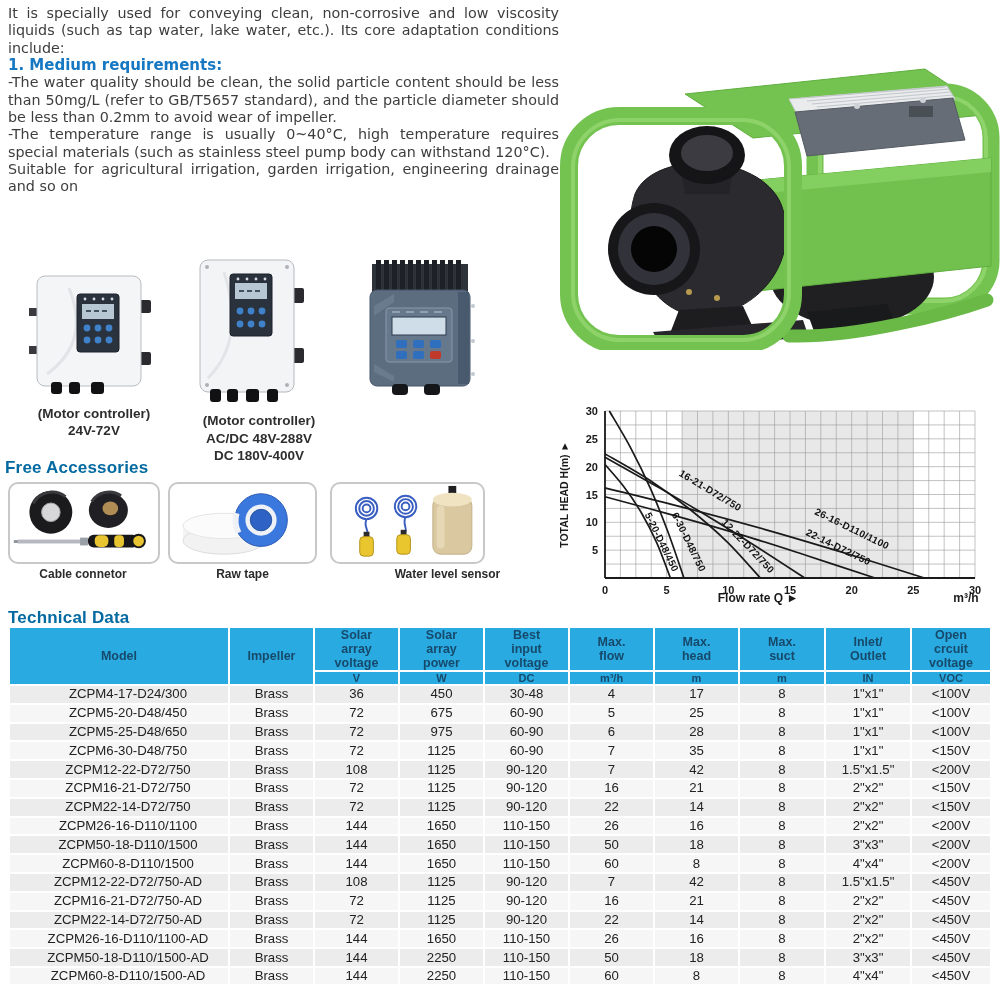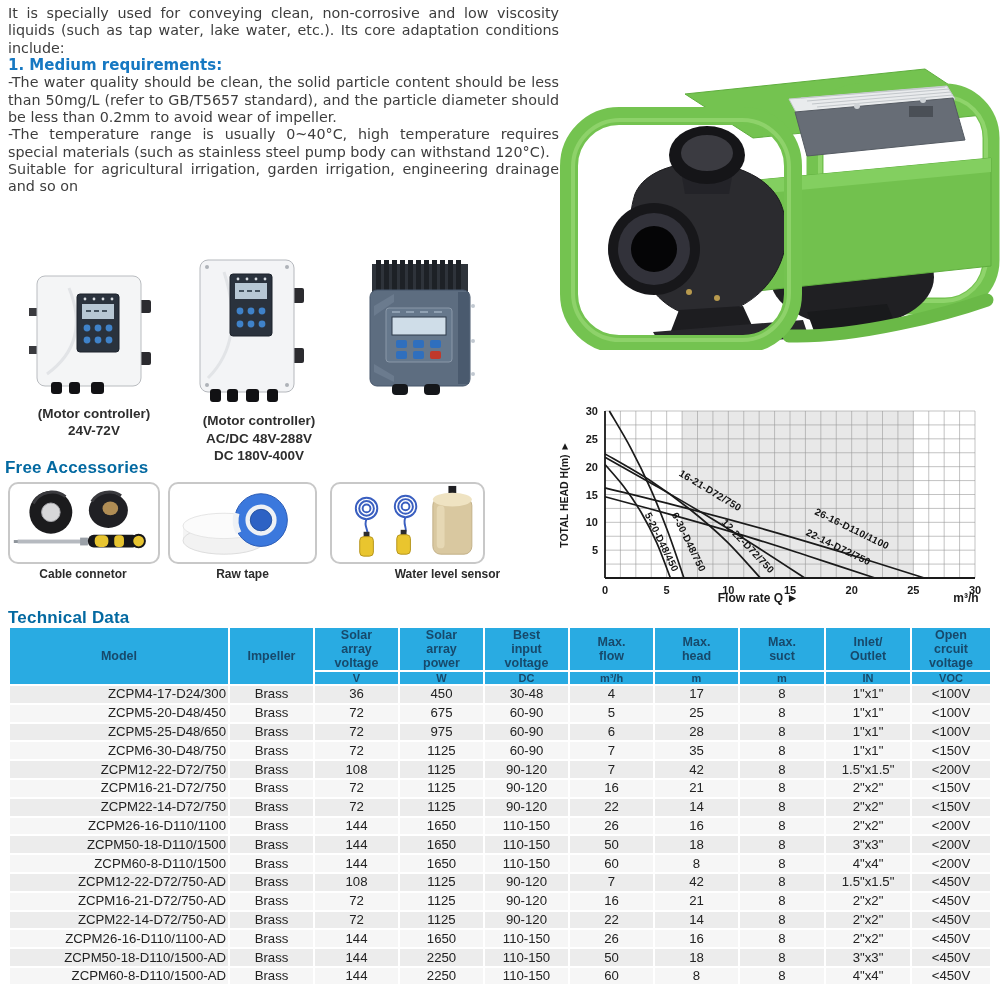--- a/index.html
+++ b/index.html
@@ -31,21 +31,21 @@
   .data-table{position:absolute;left:8px;top:626px;width:982px;border-collapse:collapse;
               table-layout:fixed;color:#222;}
   .data-table th{background:#29abe2;color:#17496b;border:2px solid #fff;font-weight:bold;
                  white-space:pre-line;vertical-align:middle;padding:0 1px;
                  font-family:"Liberation Sans",sans-serif;}
   .hrow-main th{height:34px;font-size:12.5px;line-height:14px;}
   .hrow-unit th{height:12px;font-size:11px;line-height:11px;}
   .data-table td{border:2px solid #fff;text-align:center;height:16.8px;padding:0 2px;
                  font-size:13.2px;line-height:14px;overflow:hidden;}
   tr.odd td{background:#ececec;} tr.even td{background:#f6f6f6;}
-  td.model{text-align:right;padding-left:20px;}
+  td.model{text-align:center;padding-left:20px;}
 </style>
 </head>
 <body>
 
 <div class="page">
 
   <section class="intro">
     <p>It is specially used for conveying clean, non-corrosive and low viscosity liquids (such as tap water, lake water, etc.). Its core adaptation conditions include:</p>
     <h3>1. Medium requirements:</h3>
     <p>-The water quality should be clean, the solid particle content should be less than 50mg/L (refer to GB/T5657 standard), and the particle diameter should be less than 0.2mm to avoid wear of impeller.</p>

